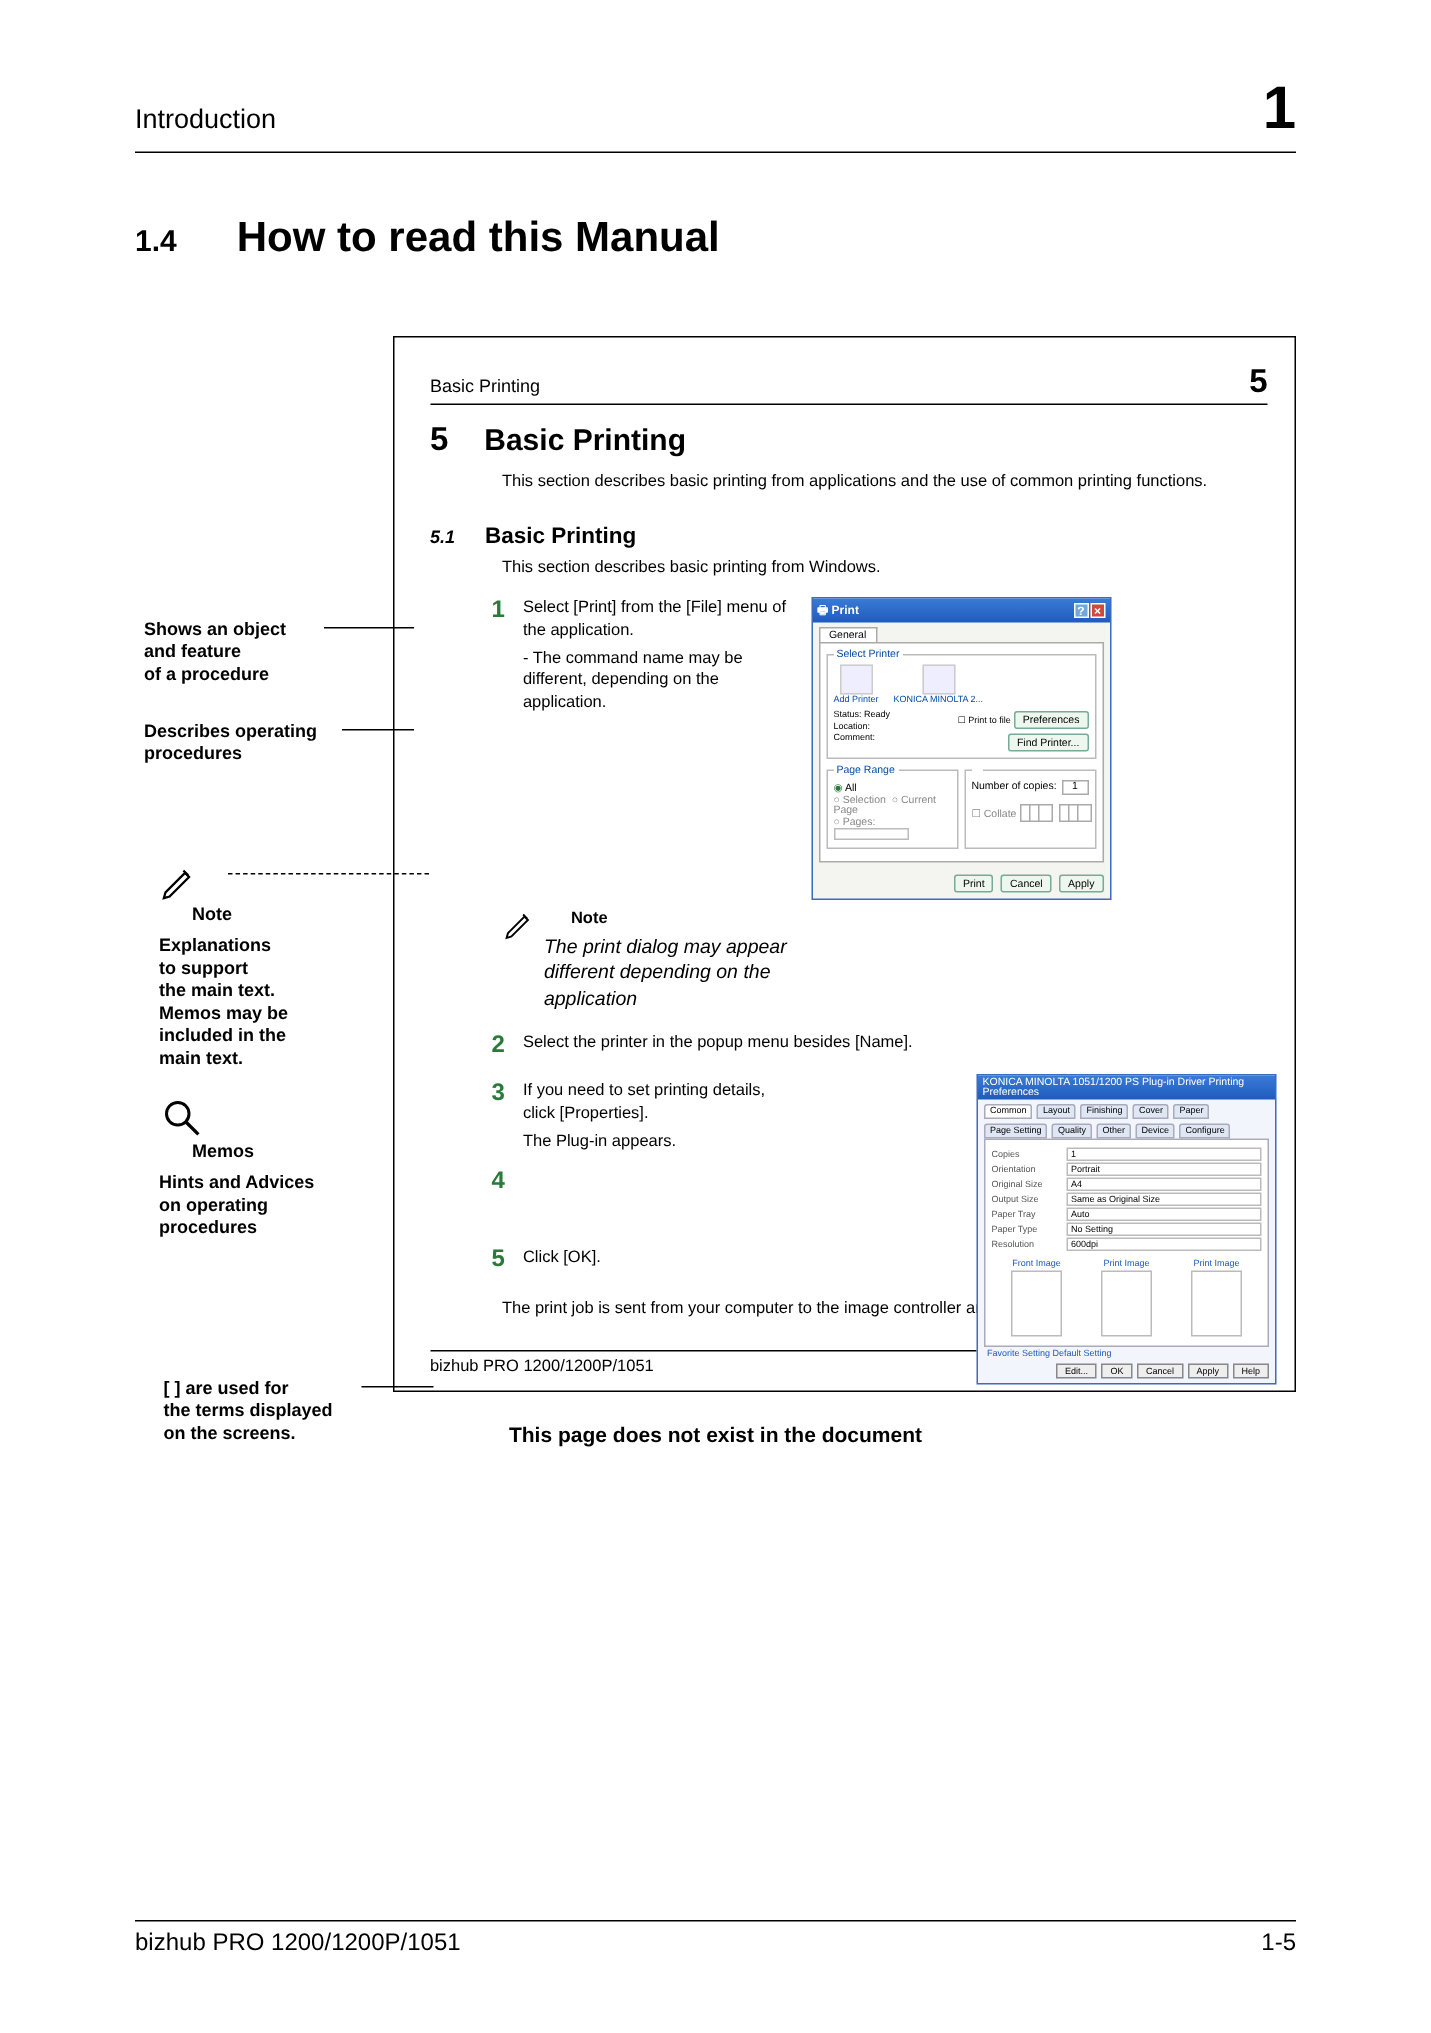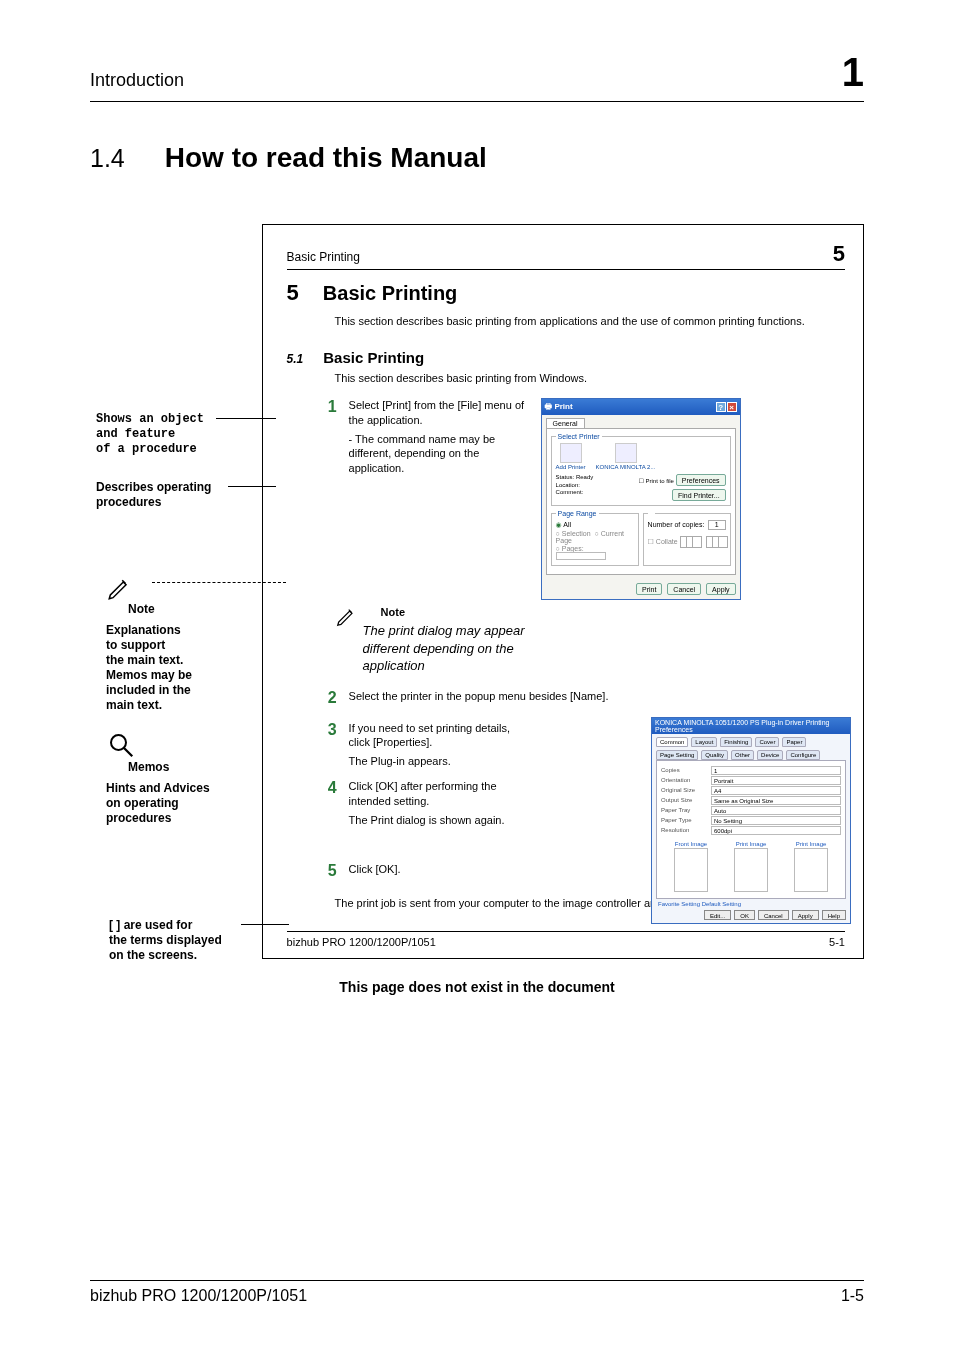--- a/index.html
+++ b/index.html
@@ -3,21 +3,21 @@
 <meta charset="utf-8">
 <style>
   * { box-sizing: border-box; margin: 0; padding: 0; }
   html, body { width: 954px; height: 1355px; font-family: Arial, Helvetica, sans-serif; color: #000; background: #fff; }
   .page { width: 954px; height: 1355px; position: relative; padding: 50px 90px 40px 90px; }
   .running-hd { display: flex; justify-content: space-between; align-items: baseline; }
   .running-hd .chap { font-size: 18px; }
   .running-hd .bignum { font-size: 40px; font-weight: 700; }
   .hrule { border: none; border-top: 1px solid #000; margin-top: 6px; }
   .h14 { display: flex; gap: 40px; align-items: baseline; margin-top: 40px; }
-  .h14 .num { font-size: 25px; font-weight: 400; }
+  .h14 .num { font-size: 20px; font-weight: 700; }
   .h14 .ttl { font-size: 28px; font-weight: 700; }
 
   .figure-wrap { margin-top: 50px; display: flex; gap: 10px; }
   .annot-col { width: 180px; position: relative; font-family: Arial, sans-serif; }
   .annot { position: absolute; font-size: 12px; font-weight: 700; line-height: 1.25; }
   .annot .leader { position: absolute; border-top: 1px solid #000; }
 
   .sample-page { width: 666px; border: 1px solid #000; padding: 16px 18px 10px 24px; font-family: Arial, sans-serif; position: relative; }
   .sp-hd { display:flex; justify-content:space-between; align-items:baseline; font-size:12px; }
   .sp-hd .r { font-size:22px; font-weight:700; }
@@ -111,21 +111,21 @@
   <hr class="hrule">
 
   <div class="h14">
     <span class="num">1.4</span>
     <span class="ttl">How to read this Manual</span>
   </div>
 
   <div class="figure-wrap">
 
     <div class="annot-col">
-      <div class="annot" style="top:188px; left:6px;font-family:Liberation Mono, monospace;">
+      <div class="annot" style="top:188px; left:6px;">
         <span style="white-space:pre-line;">Shows an object
 and feature
 of a procedure</span>
         <span class="leader" style="top:6px; left:120px; width:60px;"></span>
       </div>
       <div class="annot" style="top:256px; left:6px;">
         <span style="white-space:pre-line;">Describes operating
 procedures</span>
         <span class="leader" style="top:6px; left:132px; width:48px;"></span>
       </div>
@@ -344,24 +344,20 @@
               <span class="b">Cancel</span>
               <span class="b">Apply</span>
               <span class="b">Help</span>
             </div>
           </div>
         </div>
       </div>
 
       <div class="step-row" style="margin-top:10px;">
         <span class="step-num">4</span>
-        <div class="step-txt">
-          <div>Click [OK] after performing the intended setting.</div>
-          <div class="sub">The Print dialog is shown again.</div>
-        </div>
         <div class="step-img"></div>
       </div>
 
       <div class="step-row" style="margin-top:34px;">
         <span class="step-num">5</span>
         <div class="step-txt" style="width:auto;">
           <div>Click [OK].</div>
         </div>
       </div>
 

